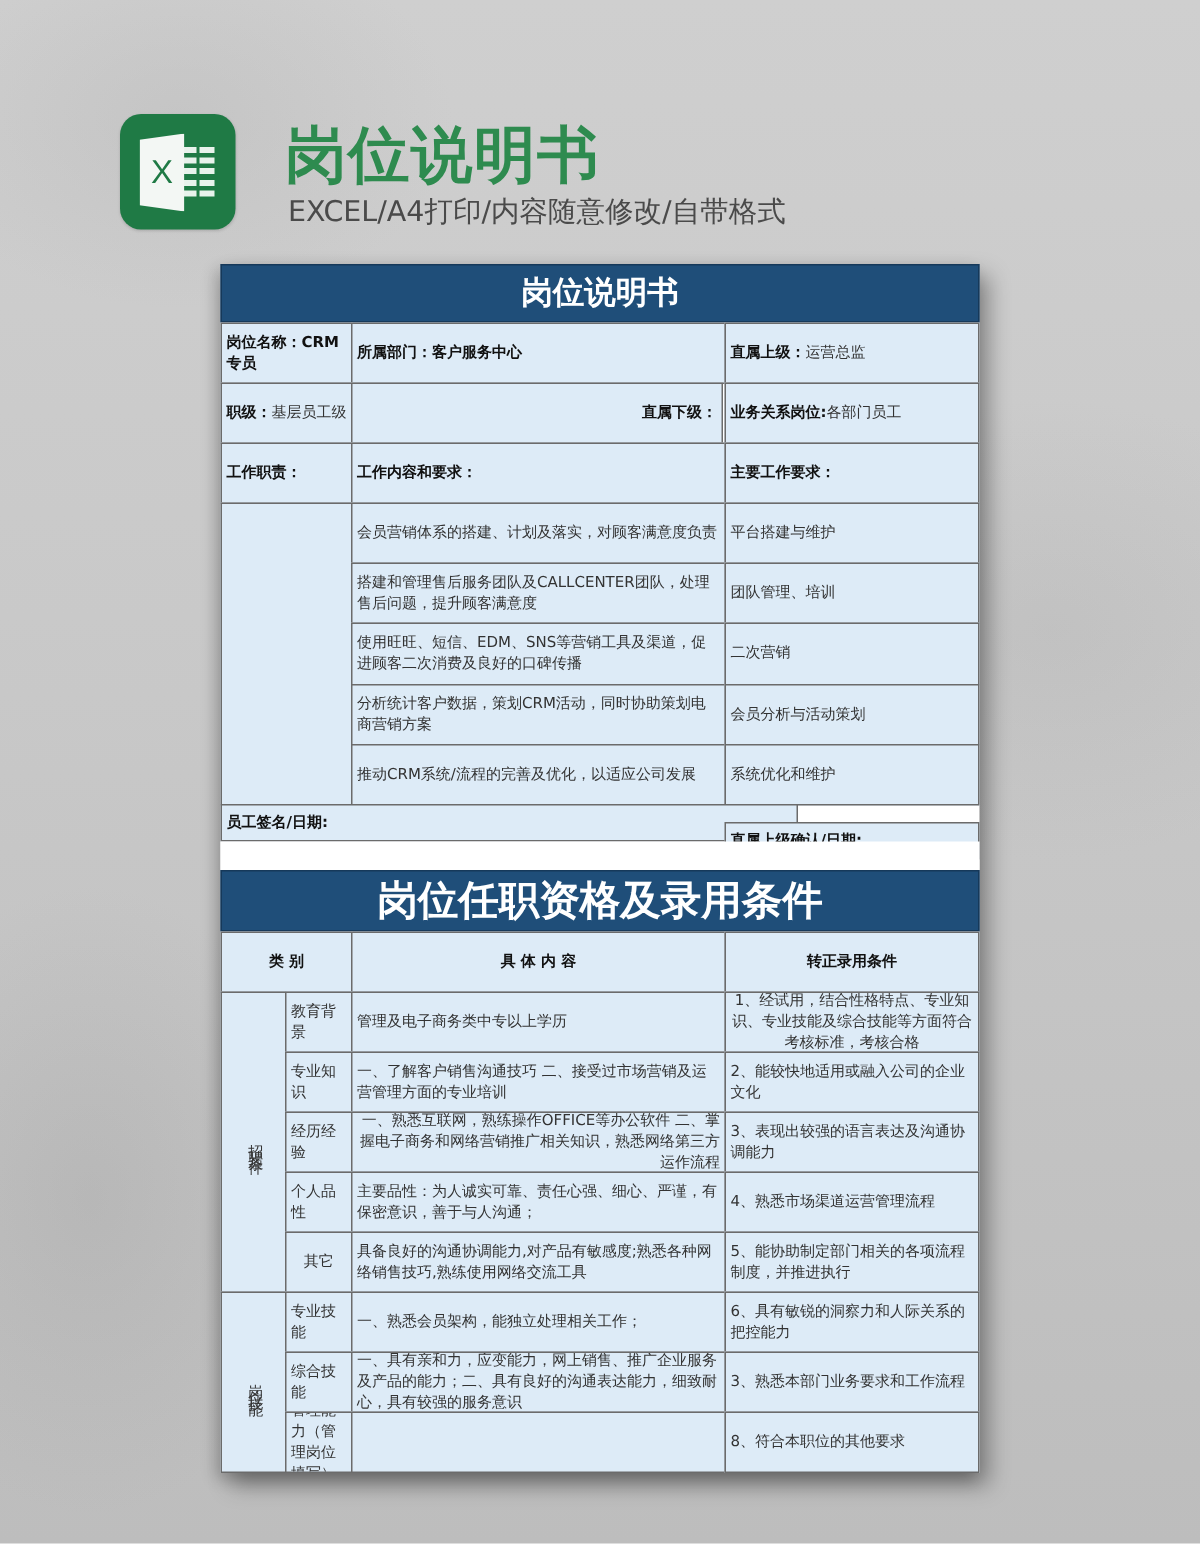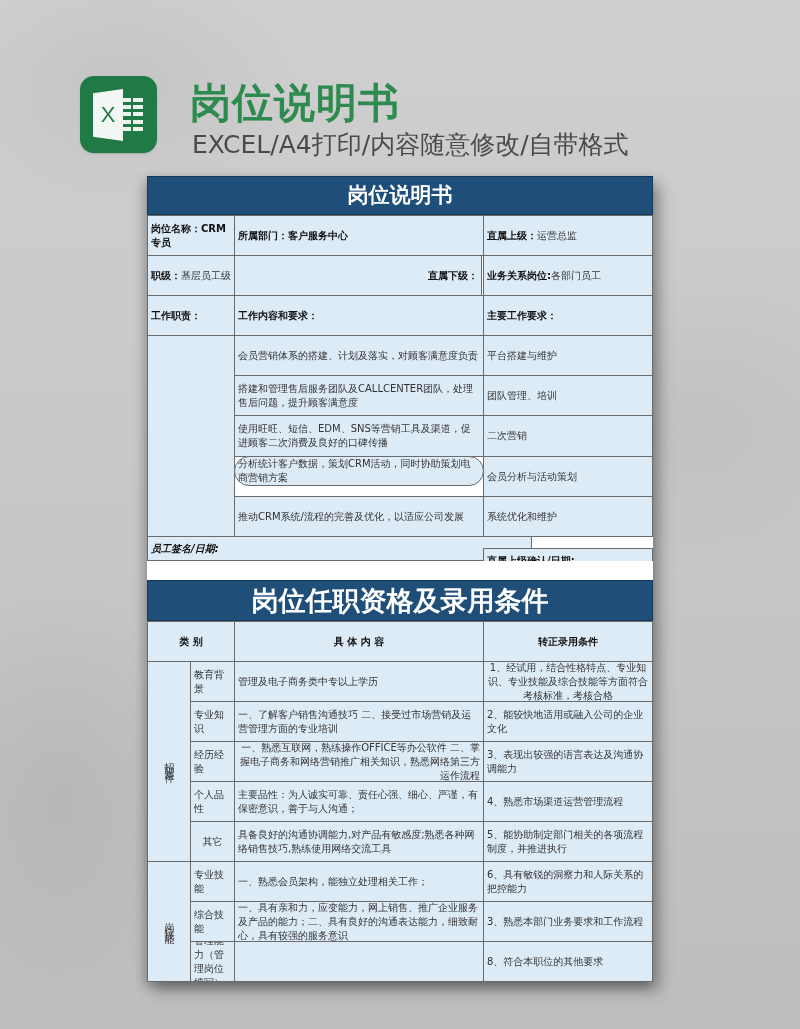--- a/index.html
+++ b/index.html
@@ -35,21 +35,21 @@
   .app-icon .x {
     position: absolute; left: 15px; top: 26px; width: 26px; text-align: center;
     color: #1f7a45; font-family: "Liberation Sans", sans-serif; font-size: 22px; font-weight: 400;
   }
   .brand-title {
     position: absolute; left: 190px; top: 76px;
     font-size: 41px; font-weight: bold; color: #2e8b4f; letter-spacing: 1px;
   }
   .brand-sub {
     position: absolute; left: 192px; top: 128px;
-    font-size: 25px; color: #4a4a4a;
+    font-size: 19px; color: #4a4a4a;
   }
   
   .doc {
     position: absolute; left: 147px; top: 176px; width: 506px; height: 806px;
     background: #fff;
     box-shadow: 6px 8px 14px rgba(0,0,0,0.35), -4px 4px 10px rgba(0,0,0,0.2);
   }
   .band {
     position: absolute; left: 0; width: 506px;
     background: #1f4e79; color: #fff; font-weight: bold; text-align: center;
@@ -129,27 +129,27 @@
 
   <div class="cell" style="left:87px;top:159px;width:250px;height:41px;">会员营销体系的搭建、计划及落实，对顾客满意度负责</div>
   <div class="cell" style="left:336px;top:159px;width:170px;height:41px;">平台搭建与维护</div>
 
   <div class="cell" style="left:87px;top:199px;width:250px;height:41px;">搭建和管理售后服务团队及CALLCENTER团队，处理售后问题，提升顾客满意度</div>
   <div class="cell" style="left:336px;top:199px;width:170px;height:41px;">团队管理、培训</div>
 
   <div class="cell" style="left:87px;top:239px;width:250px;height:42px;">使用旺旺、短信、EDM、SNS等营销工具及渠道，促进顾客二次消费及良好的口碑传播</div>
   <div class="cell" style="left:336px;top:239px;width:170px;height:42px;">二次营销</div>
 
-  <div class="cell" style="left:87px;top:280px;width:250px;height:30px;border-radius:16px;">分析统计客户数据，策划CRM活动，同时协助策划电商营销方案</div>
+  <div class="cell" style="left:87px;top:280px;width:250px;height:41px;">分析统计客户数据，策划CRM活动，同时协助策划电商营销方案</div>
   <div class="cell" style="left:336px;top:280px;width:170px;height:41px;">会员分析与活动策划</div>
 
   <div class="cell" style="left:87px;top:320px;width:250px;height:41px;">推动CRM系统/流程的完善及优化，以适应公司发展</div>
   <div class="cell" style="left:336px;top:320px;width:170px;height:41px;">系统优化和维护</div>
 
-  <div class="cell bold" style="left:0;top:360px;width:385px;height:25px;font-style:italic;">员工签名/日期:</div>
+  <div class="cell bold" style="left:0;top:360px;width:385px;height:25px;">员工签名/日期:</div>
   <div class="cell bold" style="left:336px;top:360px;width:170px;height:25px;margin-top:12px;">直属上级确认/日期:</div>
 
   <div class="gap" style="top:385px;height:19px;"></div>
 
   <div class="band" style="top:404px;height:41px;line-height:39px;font-size:27px;">岗位任职资格及录用条件</div>
 
   <div class="cell center bold" style="left:0;top:445px;width:88px;height:41px;">类 别</div>
   <div class="cell center bold" style="left:87px;top:445px;width:250px;height:41px;">具 体 内 容</div>
   <div class="cell center bold" style="left:336px;top:445px;width:170px;height:41px;">转正录用条件</div>
 

